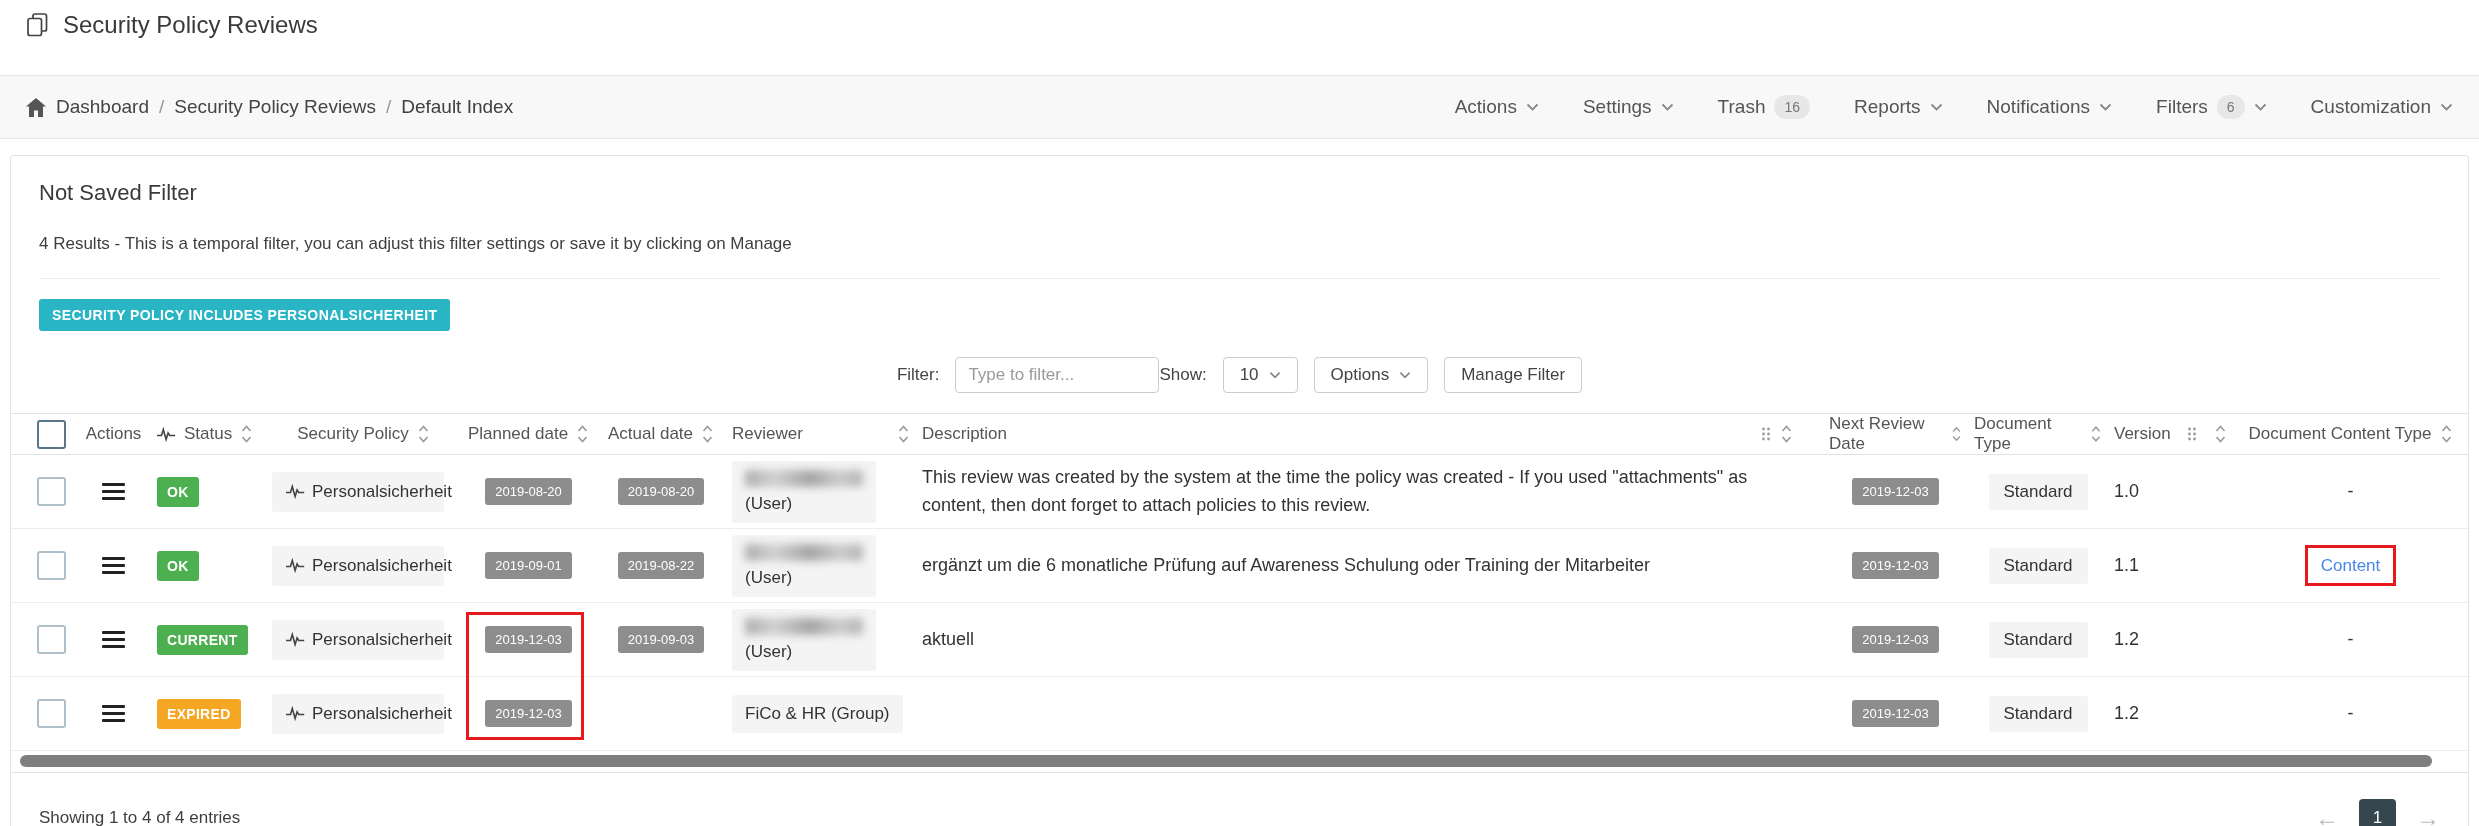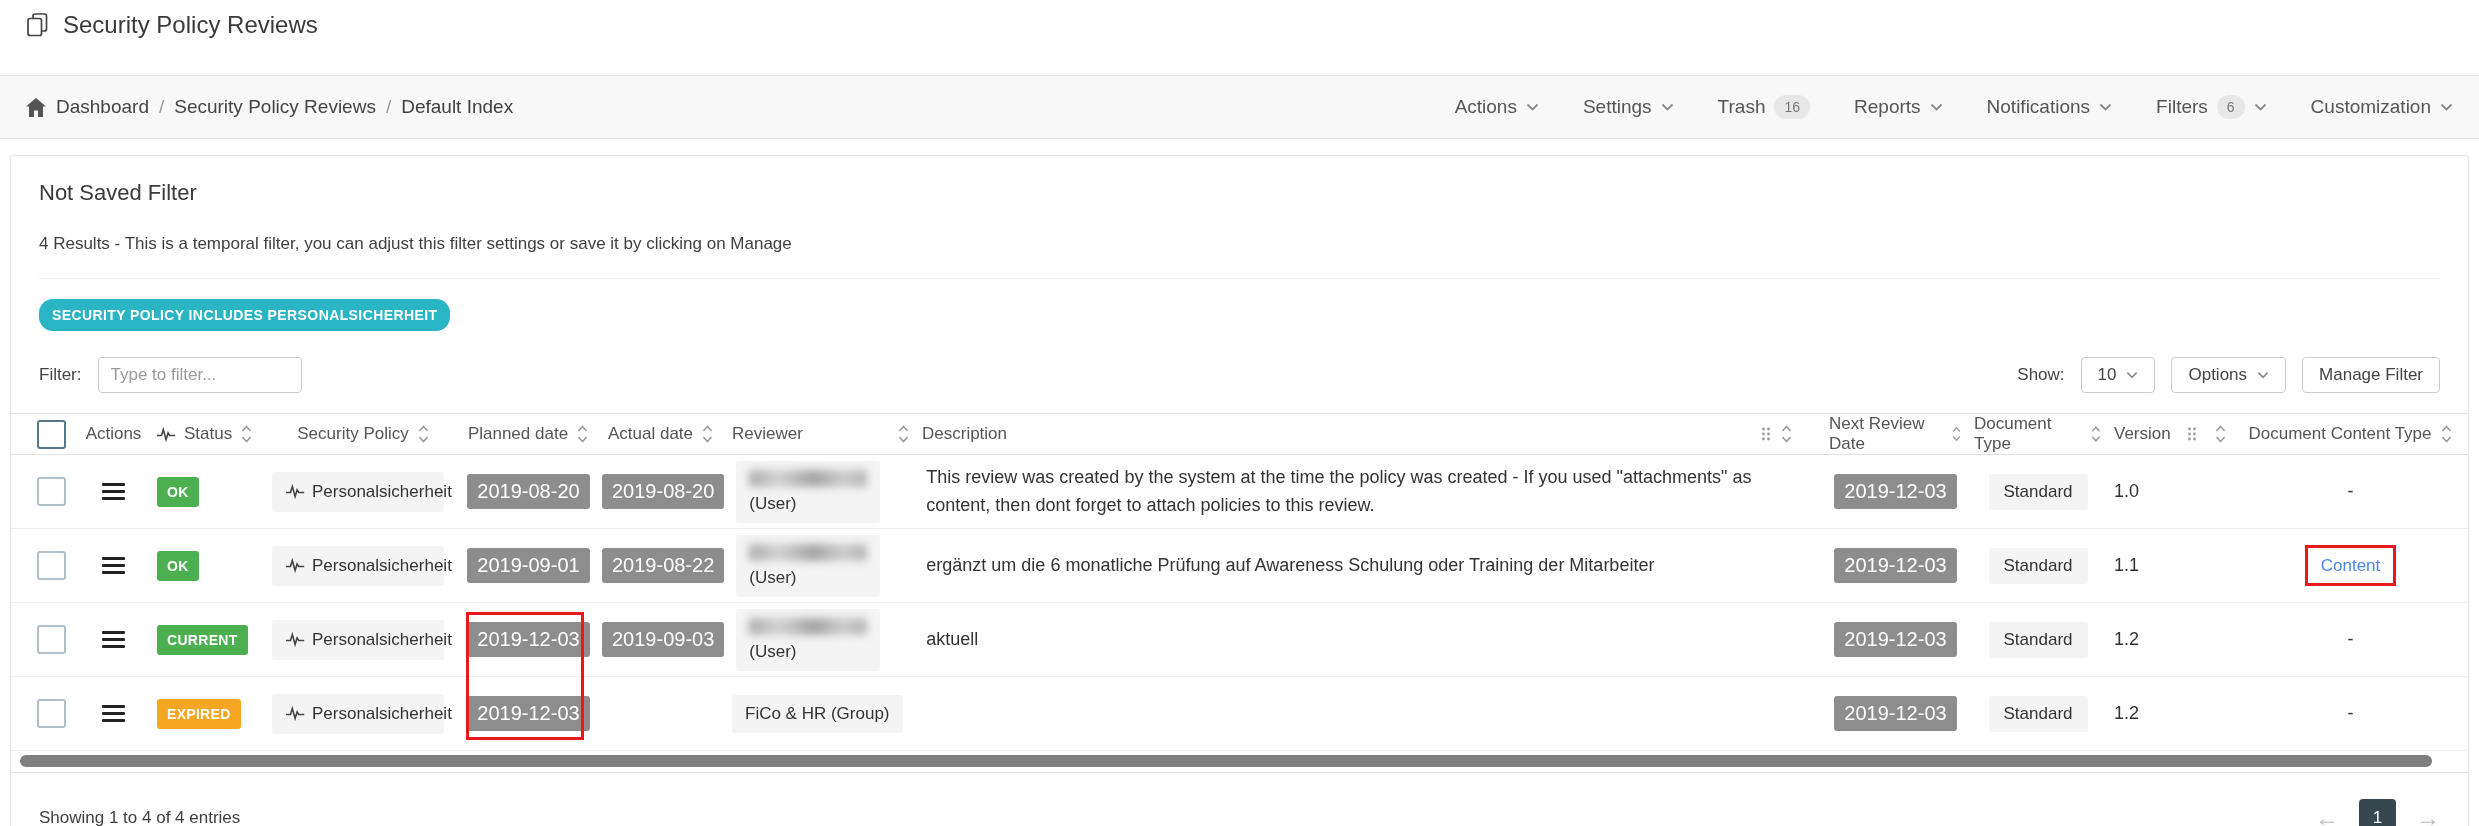--- a/index.html
+++ b/index.html
@@ -22,24 +22,24 @@
   .pill { background:#e7e7e7; color:#777; border-radius:12px; font-size:14px; padding:4px 10px; }
 
   
   .card { margin:16px 10px 0; border:1px solid #e4e4e4; border-radius:3px; height:676px;
     background:#fff; position:relative; box-shadow:0 1px 2px rgba(0,0,0,.04); }
   .card-head { padding:24px 28px 0; }
   .card-head h2 { font-size:22px; font-weight:normal; color:#3a3a3a; }
   .card-sub { margin-top:28px; font-size:17px; color:#3f3f3f; padding-bottom:24px; border-bottom:1px solid #ededed; }
   .chip-row { padding:20px 28px 14px; }
   .chip { display:inline-block; background:#2ab5c4; color:#fff; font-size:14px; font-weight:bold;
-    letter-spacing:.4px; padding:8px 13px; border-radius:14px; text-transform:uppercase; }
+    letter-spacing:.4px; padding:8px 13px; border-radius:3px; text-transform:uppercase; }
 
   
-  .toolbar { display:flex; align-items:center; justify-content:space-between; padding:12px 28px 20px; }
+  .toolbar { display:flex; align-items:center; justify-content:center; padding:12px 28px 20px; }
   .tleft { display:flex; align-items:center; gap:16px; font-size:17px; color:#444; }
   .filter-input { width:204px; height:36px; border:1px solid #ccc; border-radius:4px;
     display:flex; align-items:center; padding:0 12px; gap:8px; }
   .filter-input input { border:none; outline:none; flex:1; font-size:17px; color:#444;
     font-family:inherit; background:transparent; }
   .filter-input input::placeholder { color:#9a9a9a; }
   .tright { display:flex; align-items:center; gap:16px; font-size:17px; color:#444; }
   .btn { height:36px; border:1px solid #ccc; border-radius:4px; background:#fff;
     display:flex; align-items:center; gap:10px; padding:0 16px; font-size:17px; color:#444; cursor:pointer; }
 
@@ -70,21 +70,21 @@
 
   .badge-status { color:#fff; font-size:14px; font-weight:bold; border-radius:3px; padding:7px 10px; letter-spacing:.3px; }
   .st-green { background:#4caf50; }
   .st-orange { background:#f5a623; }
 
   .policy-box { background:#f4f4f4; border-radius:3px; padding:10px 14px; width:172px;
     display:flex; align-items:flex-start; gap:6px; cursor:pointer; }
   .policy-line { display:flex; align-items:center; gap:7px; font-size:17px; color:#333; }
   .policy-box .chev { align-self:center; }
 
-  .date-badge { background:#8d8d8d; color:#fff; font-size:20px; padding:6px 10px; border-radius:3px; white-space:nowrap; }
+  .date-badge { background:#8d8d8d; color:#fff; font-size:13px; padding:6px 10px; border-radius:3px; white-space:nowrap; }
 
   .reviewer-box { background:#f4f4f4; border-radius:3px; padding:9px 13px; font-size:17px; color:#333; min-width:136px; }
   .blur-name { width:118px; height:17px; border-radius:2px; margin-bottom:7px;
     background:linear-gradient(90deg,#9a9a9a 0%,#c9c9c9 25%,#8f8f8f 55%,#c2c2c2 80%,#a5a5a5 100%);
     filter:blur(4px); opacity:.8; }
 
   .doctype-box { background:#f4f4f4; border-radius:3px; padding:8px 15px; font-size:17px; color:#333; }
   .desc-text { line-height:1.55; color:#333; }
   .version-text,.dash { font-size:18px; color:#333; }
 

